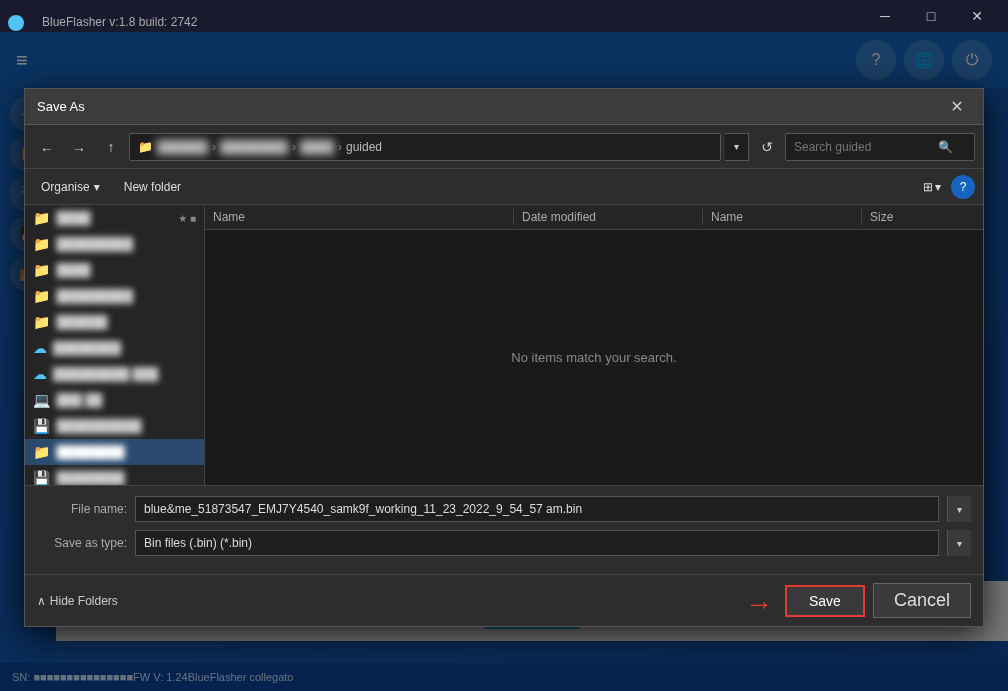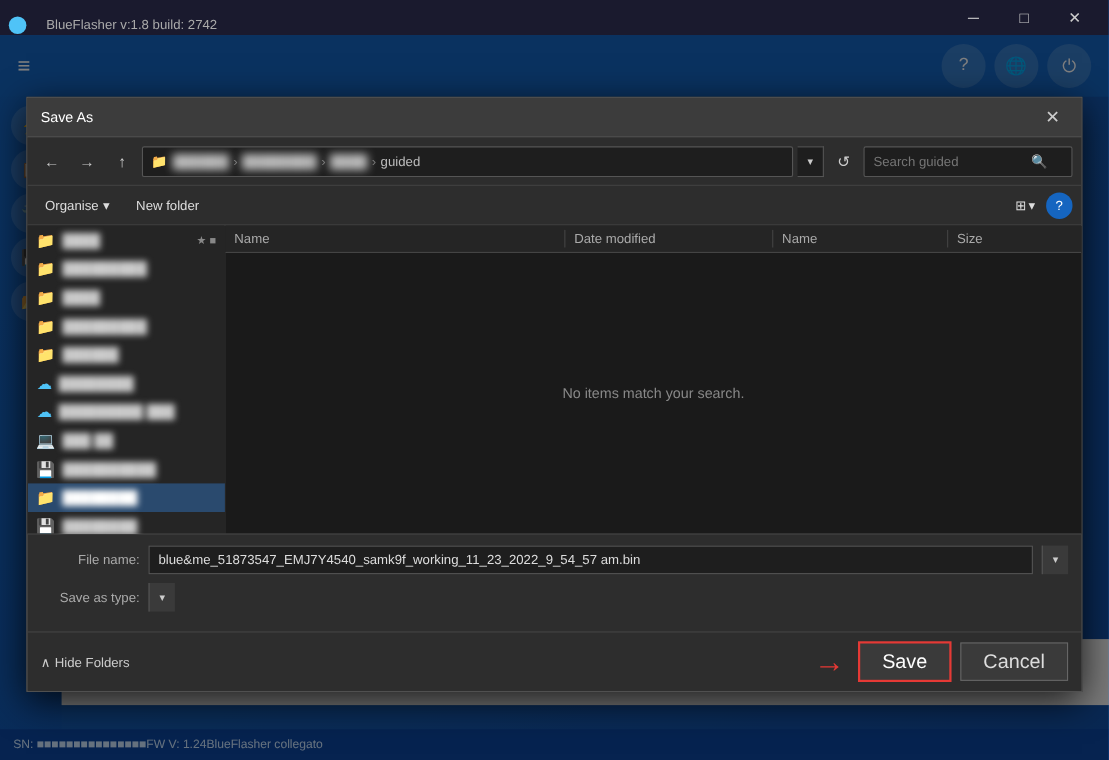--- a/index.html
+++ b/index.html
@@ -520,21 +520,21 @@
     }
     .arrow-indicator {
       color: #e53935;
       font-size: 28px;
       margin-right: 4px;
     }
     .save-btn {
       background: #3a3a3a;
       border: 2px solid #e53935;
       color: #fff;
-      font-size: 18px;
+      font-size: 14px;
       padding: 6px 20px;
       cursor: pointer;
       min-width: 80px;
     }
     .cancel-btn {
       background: #3a3a3a;
       border: 1px solid #666;
       color: #ddd;
       font-size: 18px;
       padding: 6px 20px;
@@ -706,20 +706,23 @@
     <div class="bottom-fields">
       <div class="field-row">
         <span class="field-label">File name:</span>
         <div class="field-input-wrapper">
           <input class="field-input" type="text" value="blue&amp;me_51873547_EMJ7Y4540_samk9f_working_11_23_2022_9_54_57 am.bin" style="">
         </div>
         <button class="field-dropdown-btn">▾</button>
       </div>
       <div class="field-row">
         <span class="field-label">Save as type:</span>
+        <div class="field-input-wrapper">
+          <input class="field-input" type="text" value="Bin files (.bin) (*.bin)" readonly="" style="">
+        </div>
         <button class="field-dropdown-btn">▾</button>
       </div>
     </div>
 
     <div class="dialog-actions">
       <button class="hide-folders-btn">
         <span>∧</span>
         <span>Hide Folders</span>
       </button>
       <div class="action-btns">

